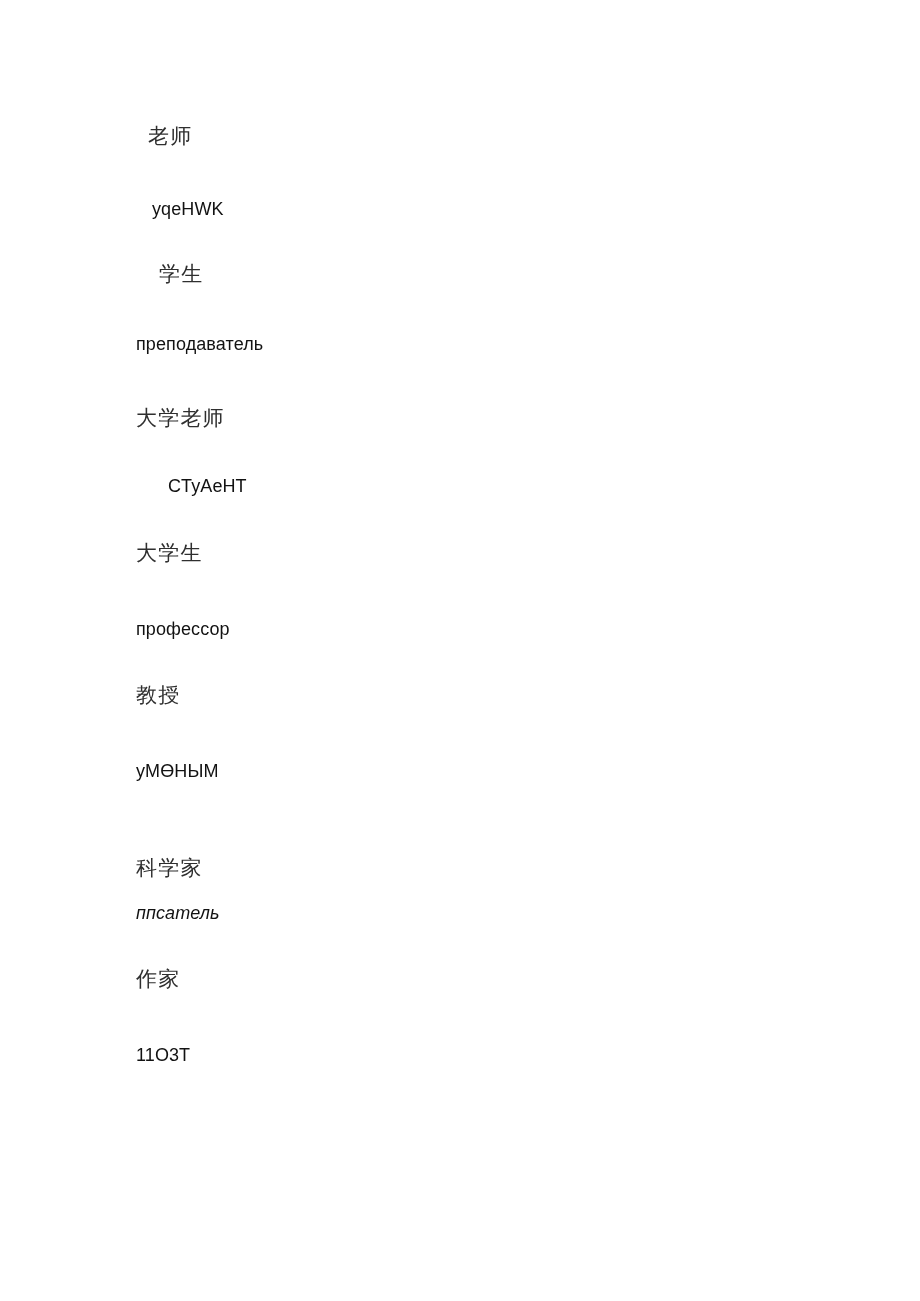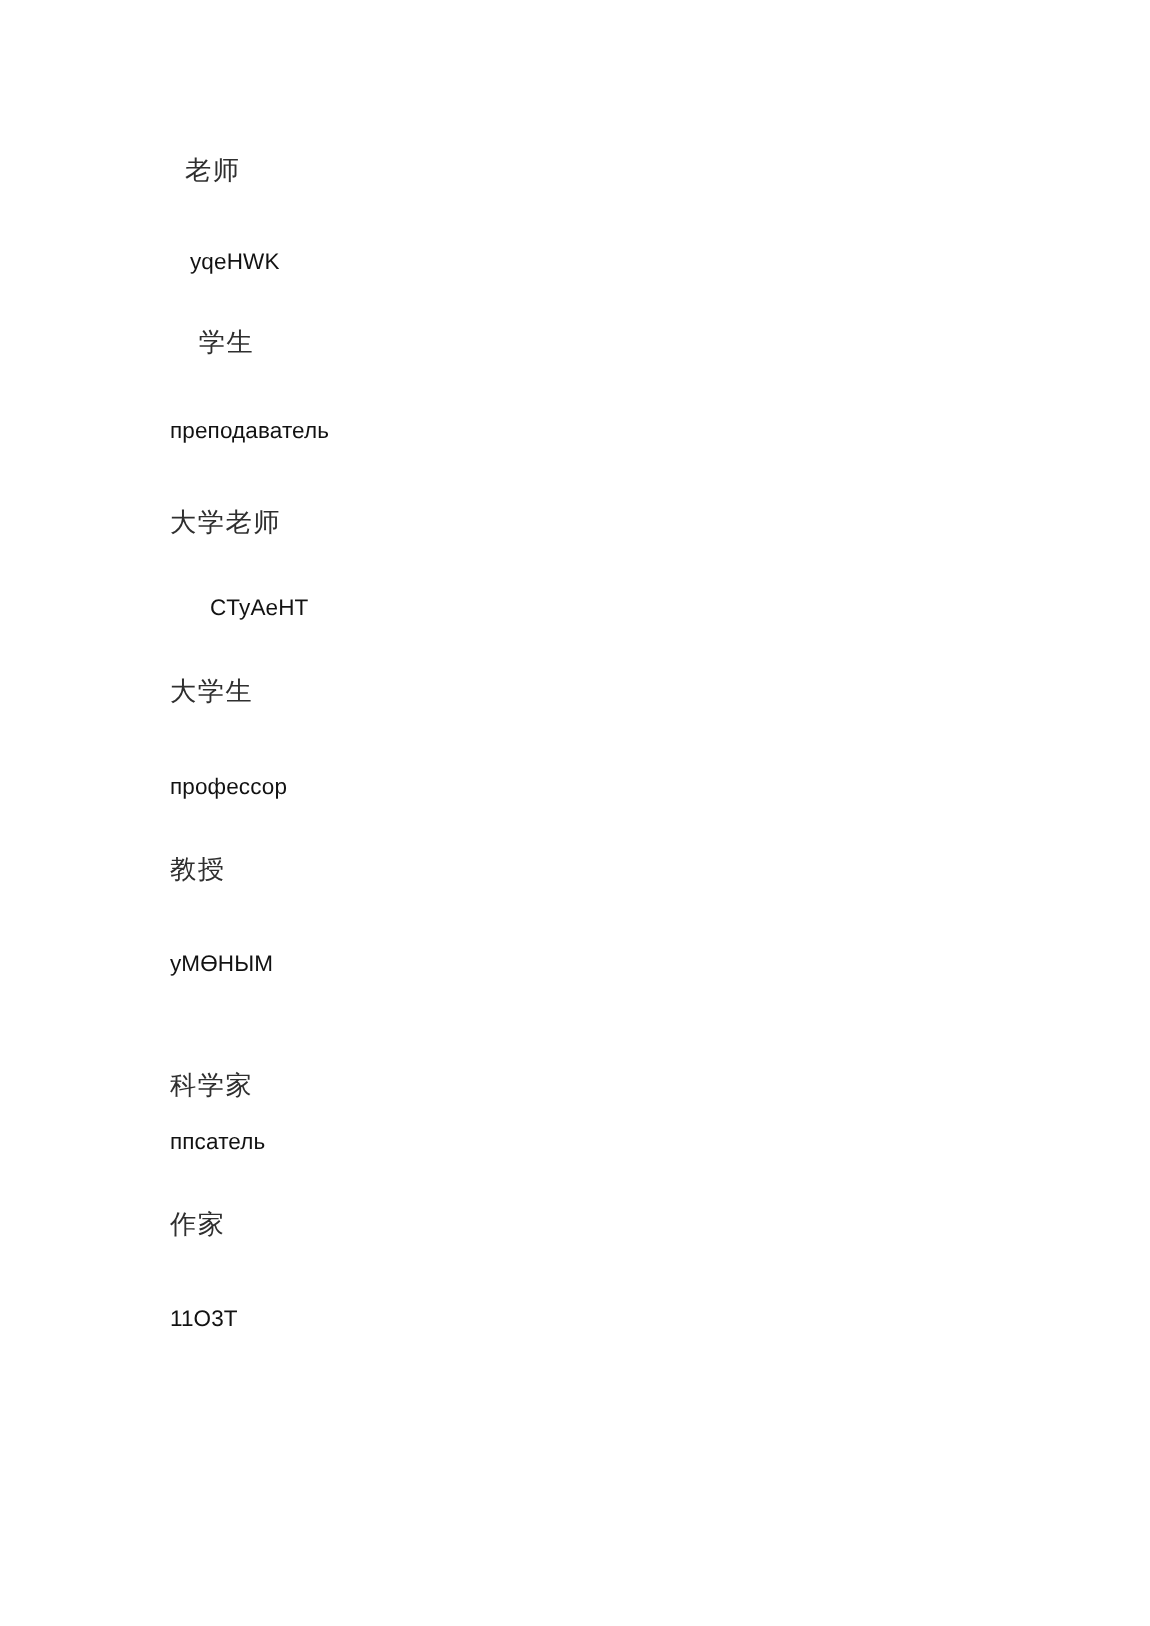--- a/index.html
+++ b/index.html
@@ -58,17 +58,17 @@
       <div class="vocab-line script-cyrillic" style="left: 152px; top: 200px;">yqeHWK</div>
       <div class="vocab-line script-cjk" style="left: 159px; top: 264px;">学生</div>
       <div class="vocab-line script-cyrillic" style="left: 136px; top: 335px; text-align: right;">преподаватель</div>
       <div class="vocab-line script-cjk" style="left: 136px; top: 408px;">大学老师</div>
       <div class="vocab-line script-cyrillic" style="left: 136px; top: 477px; margin-left: 32px;">CTyAeHT</div>
       <div class="vocab-line script-cjk" style="left: 136px; top: 543px;">大学生</div>
       <div class="vocab-line script-cyrillic" style="left: 136px; top: 620px;">профессор</div>
       <div class="vocab-line script-cjk" style="left: 136px; top: 685px;">教授</div>
       <div class="vocab-line script-cyrillic" style="left: 136px; top: 762px;">yMӨHЫM</div>
       <div class="vocab-line script-cjk" style="left: 136px; top: 827px; margin-top: 31px;">科学家</div>
-      <div class="vocab-line script-cyrillic" style="left: 136px; top: 904px;">ппсатель</div>
+      <div class="vocab-line script-cyrillic" style="left: 136px; top: 904px; font-style: italic;">ппсатель</div>
       <div class="vocab-line script-cjk" style="left: 136px; top: 969px; font-family: Liberation Serif, serif;">作家</div>
       <div class="vocab-line script-cyrillic" style="left: 136px; top: 1046px;">11О3Т</div>
     </div>
 </div>
 
 </body></html>

